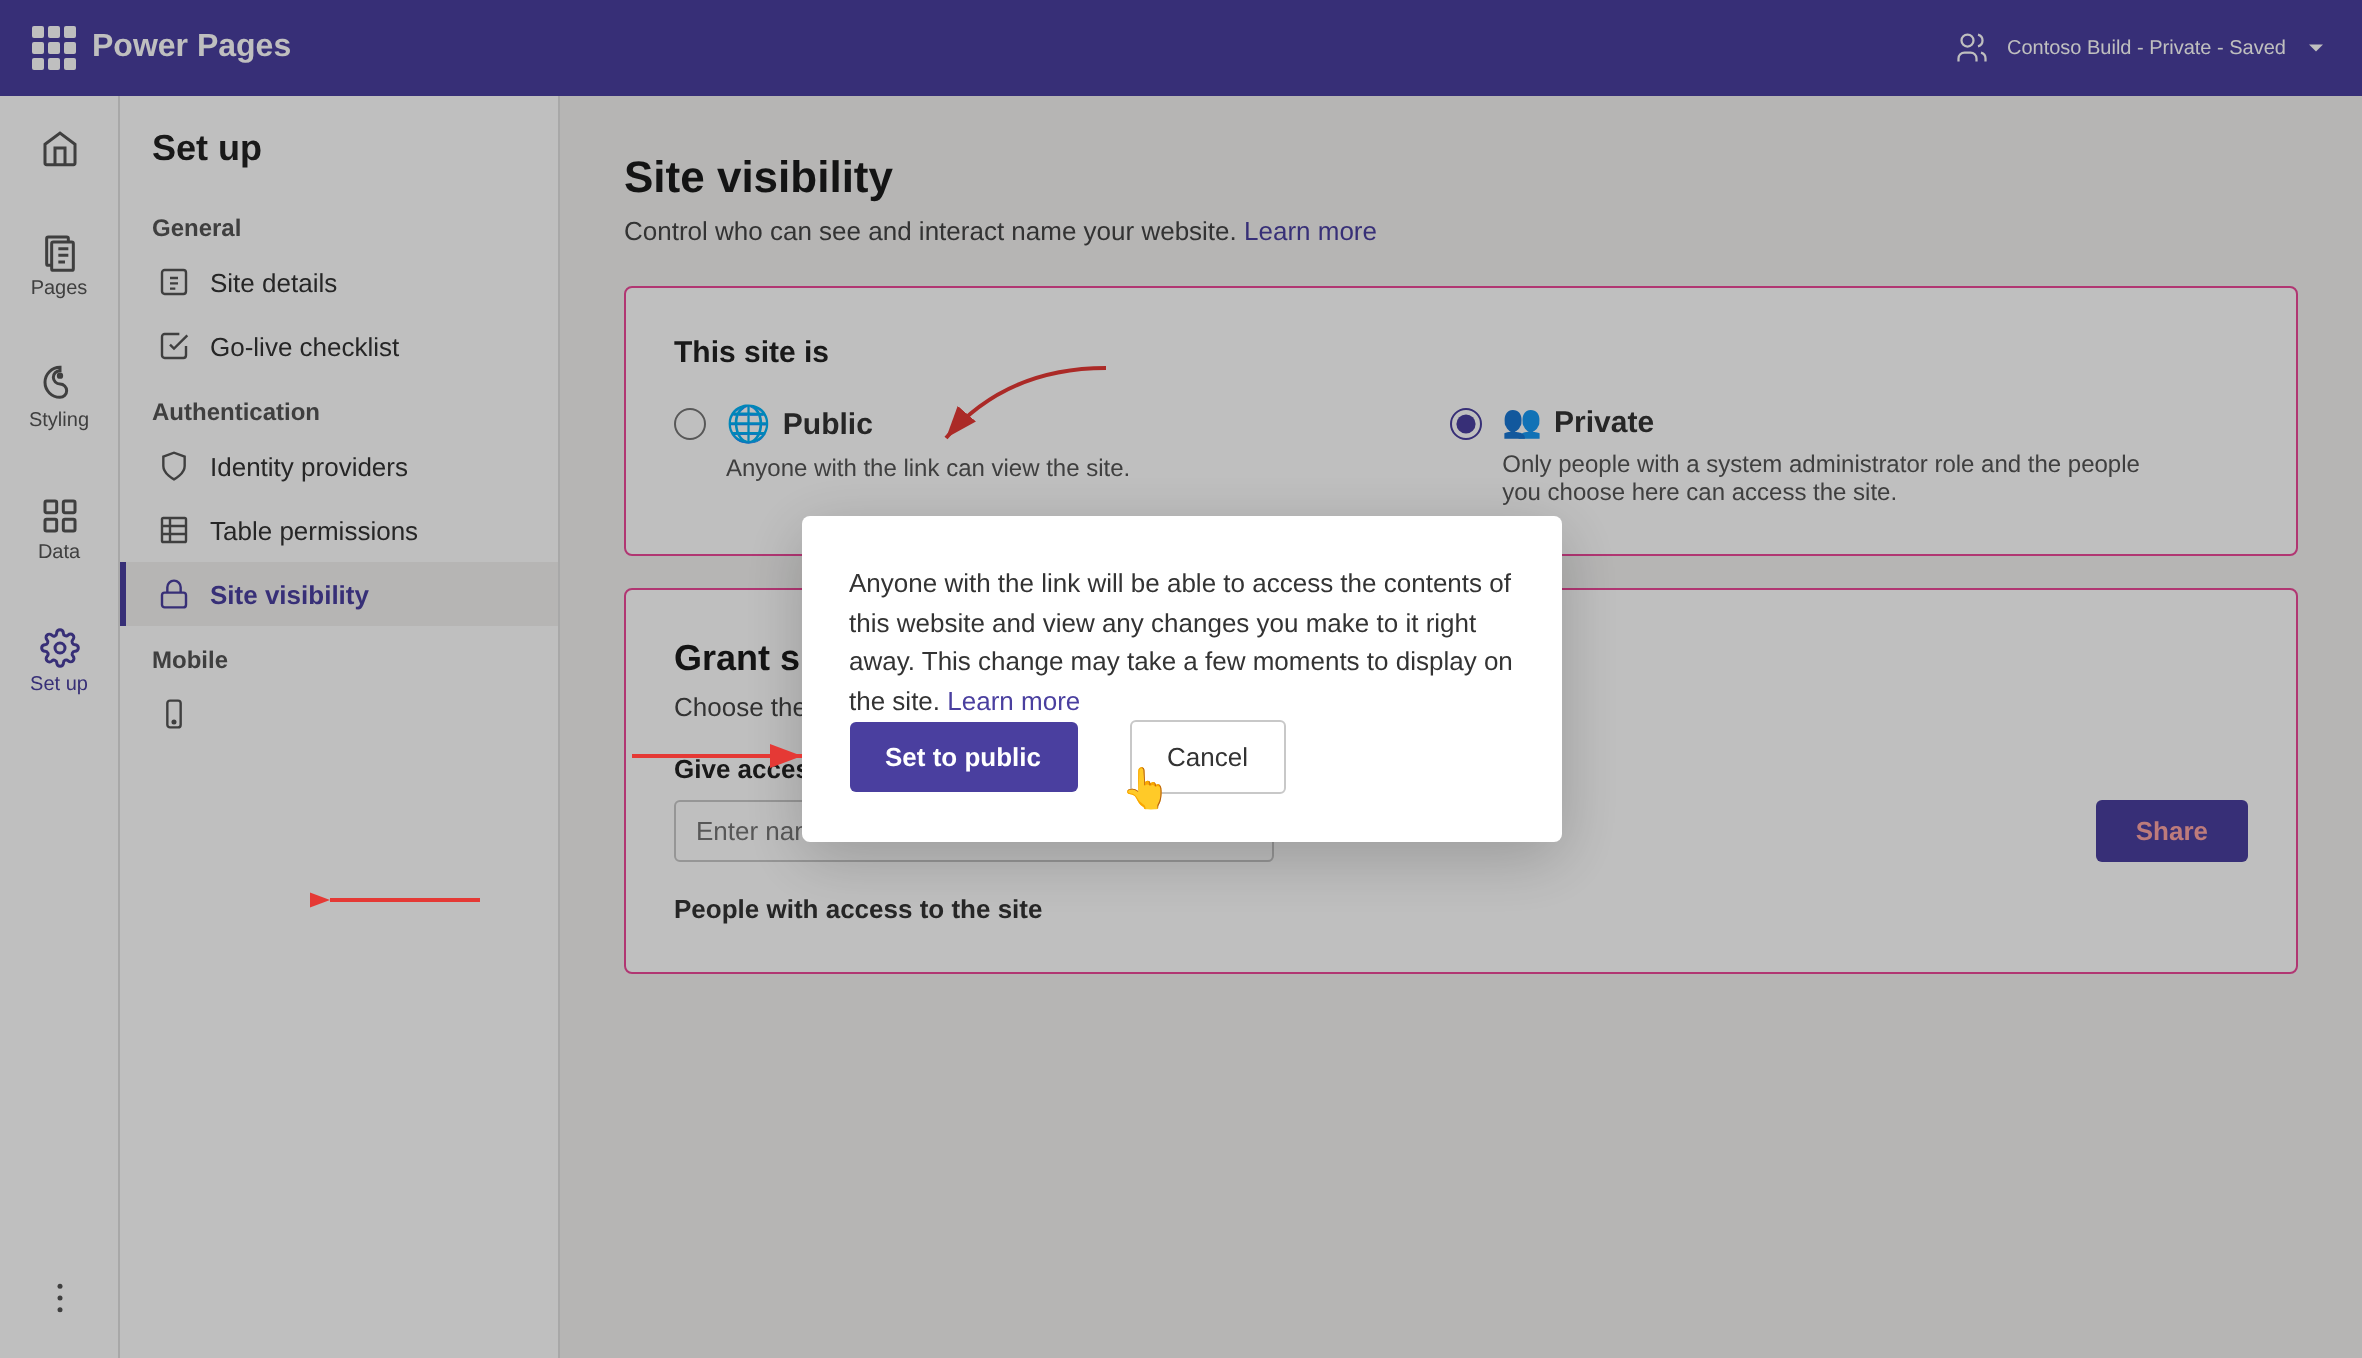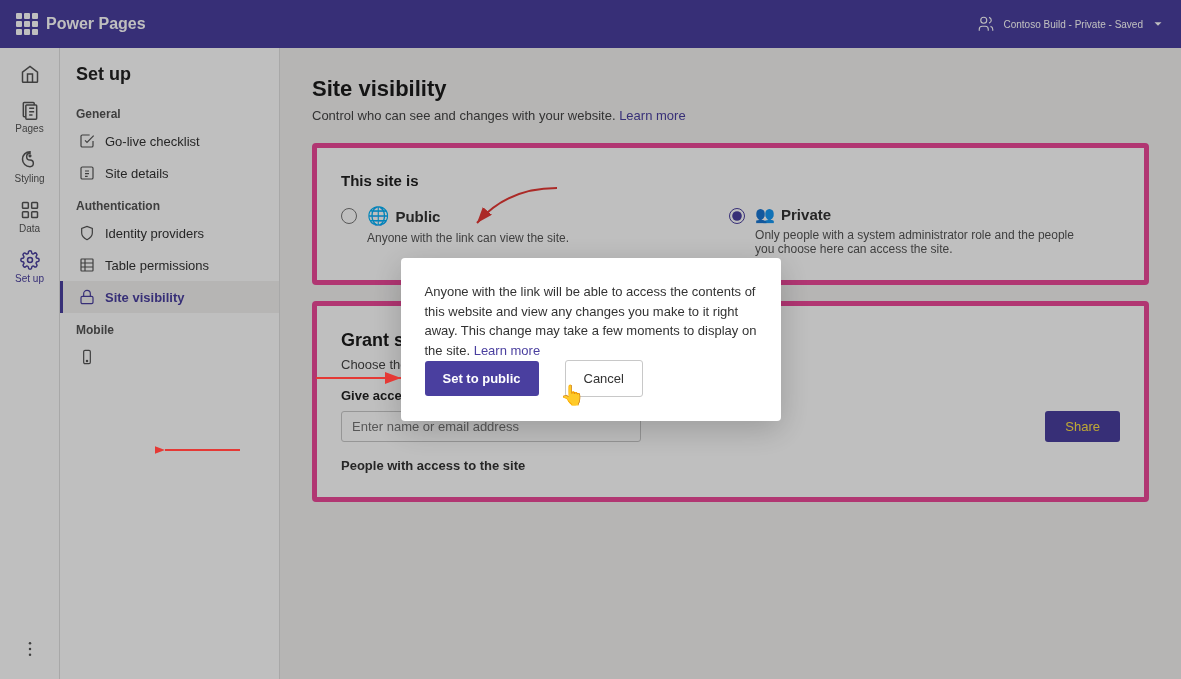--- a/index.html
+++ b/index.html
@@ -18,21 +18,21 @@
     .topbar-title { font-size: 16px; font-weight: 600; color: #fff; margin-left: 8px; }
     .topbar-right { margin-left: auto; display: flex; align-items: center; gap: 8px; color: #fff; font-size: 10px; cursor: pointer; }
     .topbar-right svg { vertical-align: middle; }
 
     
     .icon-bar {
       position: fixed; top: 48px; left: 0; bottom: 0;
       width: 60px; background: #fff;
       border-right: 1px solid #e0e0e0;
       display: flex; flex-direction: column; align-items: center;
-      padding-top: 8px; gap: 0; z-index: 90;
+      padding-top: 8px; gap: 16px; z-index: 90;
     }
     .icon-bar-item {
       display: flex; flex-direction: column; align-items: center;
       padding: 8px 4px; cursor: pointer; color: #555; font-size: 10px;
       width: 100%; text-align: center; border-radius: 4px; gap: 3px;
     }
     .icon-bar-item.active { color: #4a3f9f; }
     .icon-bar-item svg { width: 20px; height: 20px; }
     .icon-bar-more { margin-top: auto; margin-bottom: 12px; }
 
@@ -57,21 +57,21 @@
     .main {
       margin-top: 48px; margin-left: 280px;
       padding: 28px 32px; min-height: calc(100vh - 48px);
       background: #f3f2f1;
     }
     .page-title { font-size: 22px; font-weight: 700; color: #1b1b1b; margin-bottom: 6px; }
     .page-subtitle { font-size: 13px; color: #444; margin-bottom: 20px; }
     .page-subtitle a { color: #4a3f9f; text-decoration: none; }
 
     .card {
-      background: #fff; border: 5px solid #ec4899; border-radius: 4px;
+      background: #fff; border: 1px solid #ec4899; border-radius: 4px;
       padding: 24px; margin-bottom: 16px;
     }
     .card-title { font-size: 15px; font-weight: 600; margin-bottom: 16px; color: #222; }
 
     
     .radio-options { display: flex; gap: 40px; }
     .radio-option { display: flex; align-items: flex-start; gap: 10px; }
     .radio-option input[type=radio] { margin-top: 3px; accent-color: #4a3f9f; width: 16px; height: 16px; cursor: pointer; }
     .radio-label { font-size: 15px; font-weight: 600; display: flex; align-items: center; gap: 6px; }
     .radio-desc { font-size: 12px; color: #555; margin-top: 4px; max-width: 320px; }
@@ -79,23 +79,23 @@
     
     .grant-title { font-size: 18px; font-weight: 700; margin-bottom: 6px; color: #1b1b1b; }
     .grant-subtitle { font-size: 13px; color: #444; margin-bottom: 16px; }
     .access-input-row { display: flex; gap: 10px; align-items: center; }
     .access-input {
       flex: 1; max-width: 300px; padding: 7px 10px;
       border: 1px solid #c8c8c8; border-radius: 3px; font-size: 13px; color: #888;
       background: #fff;
     }
     .share-btn {
-      background: #4a3f9f; color: #fde047; border: none;
+      background: #4a3f9f; color: #fca5a5; border: none;
       padding: 8px 20px; border-radius: 3px; font-size: 13px;
-      cursor: pointer; font-weight: 400; margin-left: auto;
+      cursor: pointer; font-weight: 700; margin-left: auto;
     }
     .people-label { font-size: 13px; font-weight: 600; margin-top: 16px; color: #333; }
 
     
     .modal-overlay {
       position: fixed; top: 0; left: 0; right: 0; bottom: 0;
       background: rgba(0,0,0,0.25); z-index: 200;
       display: flex; align-items: center; justify-content: center;
     }
     .modal {
@@ -203,31 +203,31 @@
     </svg>
   </div>
 </div>
 
 <div class="sidebar">
   <div class="sidebar-title">Set up</div>
 
   <div class="sidebar-section-label">General</div>
   <div class="sidebar-item">
     <svg width="16" height="16" viewBox="0 0 24 24" fill="none" stroke="#555" stroke-width="1.8">
+      <rect x="3" y="3" width="18" height="18" rx="2"></rect>
+        <path d="M9 9h6M9 13h6M9 17h4"></path>
+    </svg>
+    <span>Site details</span>
+  </div>
+  <div class="sidebar-item">
+    <svg width="16" height="16" viewBox="0 0 24 24" fill="none" stroke="#555" stroke-width="1.8">
       <path d="M9 11l3 3L22 4"></path>
         <path d="M21 12v7a2 2 0 0 1-2 2H5a2 2 0 0 1-2-2V5a2 2 0 0 1 2-2h11"></path>
     </svg>
     <span>Go-live checklist</span>
-  </div>
-  <div class="sidebar-item">
-    <svg width="16" height="16" viewBox="0 0 24 24" fill="none" stroke="#555" stroke-width="1.8">
-      <rect x="3" y="3" width="18" height="18" rx="2"></rect>
-        <path d="M9 9h6M9 13h6M9 17h4"></path>
-    </svg>
-    <span>Site details</span>
   </div>
 
   <div class="sidebar-section-label">Authentication</div>
   <div class="sidebar-item">
     <svg width="16" height="16" viewBox="0 0 24 24" fill="none" stroke="#555" stroke-width="1.8">
       <path d="M12 22s8-4 8-10V5l-8-3-8 3v7c0 6 8 10 8 10z"></path>
     </svg>
     <span>Identity providers</span>
   </div>
 
@@ -251,21 +251,21 @@
     <svg width="16" height="16" viewBox="0 0 24 24" fill="none" stroke="#555" stroke-width="1.8">
       <rect x="7" y="2" width="10" height="20" rx="2"></rect>
       <circle cx="12" cy="18" r="1" fill="#555"></circle>
     </svg>
   </div>
 </div>
 
 <div class="main">
   <div class="page-title">Site visibility</div>
   <div class="page-subtitle">
-    <span>Control who can see and changes with your website.</span>
+    <span>Control who can see and interact name your website.</span>
     <a href="#">Learn more</a>
   </div>
 
   <div class="card site-visibility-container">
     <div class="card-title">This site is</div>
     <div class="radio-options">
       <div class="radio-option">
         <input type="radio" name="visibility" id="public-radio" style="">
         <div>
           <div class="radio-label">

